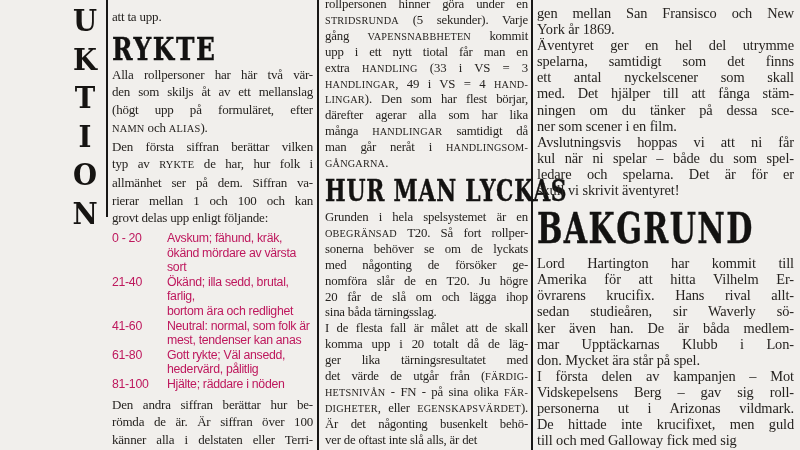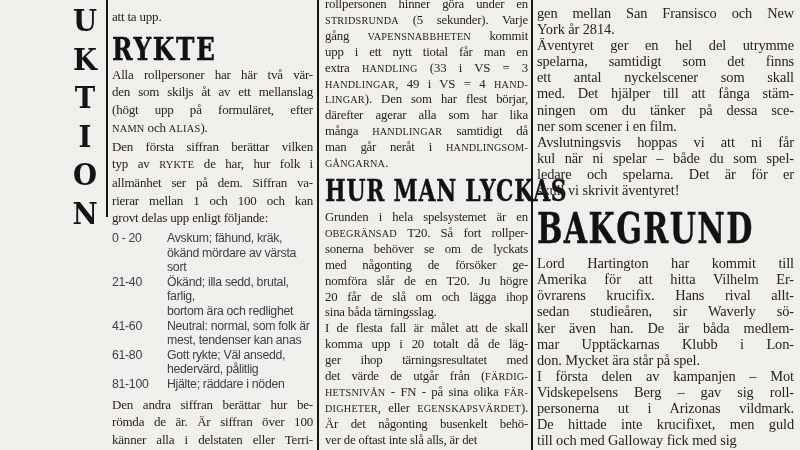--- a/index.html
+++ b/index.html
@@ -37,21 +37,21 @@
   .heading{
     font-family:"DejaVu Serif", serif; font-weight:bold; color:#131211;
     transform-origin:0 50%; white-space:nowrap; -webkit-text-stroke:0.4px #131211;
   }
   .h-rykte{font-size:31px; line-height:28px; transform:scale(0.80,1.02); letter-spacing:2px; margin:9px 0 3px;}
   .h-hml  {font-size:28px; line-height:27px; transform:scale(0.78,1.05); letter-spacing:1px; margin:6px 0 5px;}
   .h-bak  {font-size:43px; line-height:41px; transform:scale(0.70,1.00); letter-spacing:2px; margin:10px 0 6px;}
 
   .rep-table{
     font-family:"Liberation Sans", sans-serif; font-size:12.3px;
-    letter-spacing:-0.3px; color:#404040; margin:4px 0 3px;
+    letter-spacing:-0.3px; color:#be185d; margin:4px 0 3px;
   }
   .rep-table .trow{display:flex;}
   .rep-table .trange{flex:none; width:55px; line-height:14.6px;}
   .rep-table .tdesc{flex:1; line-height:14.6px;}
 </style>
 </head>
 <body>
 
 <div id="page">
   <div class="vrule" id="rule-title"></div>
@@ -148,32 +148,32 @@
         <div class="line"><span class="sc">OBEGRÄNSAD</span><span> T20. Så fort rollper-</span></div>
         <div class="line">sonerna behöver se om de lyckats</div>
         <div class="line">med någonting de försöker ge-</div>
         <div class="line">nomföra slår de en T20. Ju högre</div>
         <div class="line">20 får de slå om och lägga ihop</div>
         <div class="line last">sina båda tärningsslag.</div>
       </div>
       <div class="para">
         <div class="line">I de flesta fall är målet att de skall</div>
         <div class="line">komma upp i 20 totalt då de läg-</div>
-        <div class="line">ger ihop tärningsresultatet med</div>
+        <div class="line">ger lika tärningsresultatet med</div>
         <div class="line"><span>det värde de utgår från (</span><span class="sc">FÄRDIG-</span></div>
         <div class="line"><span class="sc">HETSNIVÅN</span><span> - FN - på sina olika </span><span class="sc">FÄR-</span></div>
         <div class="line"><span class="sc">DIGHETER</span><span>, eller </span><span class="sc">EGENSKAPSVÄRDET</span><span>).</span></div>
         <div class="line">Är det någonting busenkelt behö-</div>
         <div class="line last">ver de oftast inte slå alls, är det</div>
       </div>
     </div>
   <div class="col" id="col3">
       <div class="para">
         <div class="line">gen mellan San Fransisco och New</div>
-        <div class="line last">York år 2814.</div>
+        <div class="line last">York år 1869.</div>
       </div>
       <div class="para">
         <div class="line">Äventyret ger en hel del utrymme</div>
         <div class="line">spelarna, samtidigt som det finns</div>
         <div class="line">ett antal nyckelscener som skall</div>
         <div class="line">med. Det hjälper till att fånga stäm-</div>
         <div class="line">ningen om du tänker på dessa sce-</div>
         <div class="line last">ner som scener i en film.</div>
       </div>
       <div class="para">

